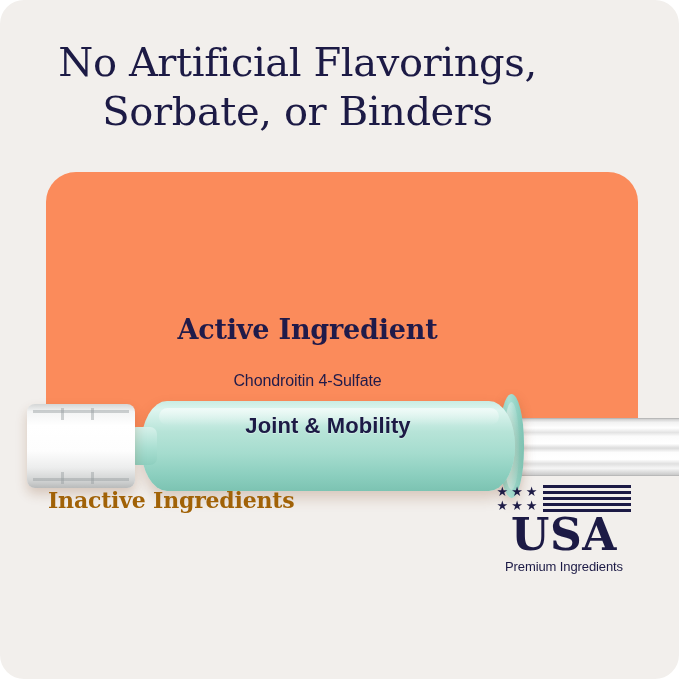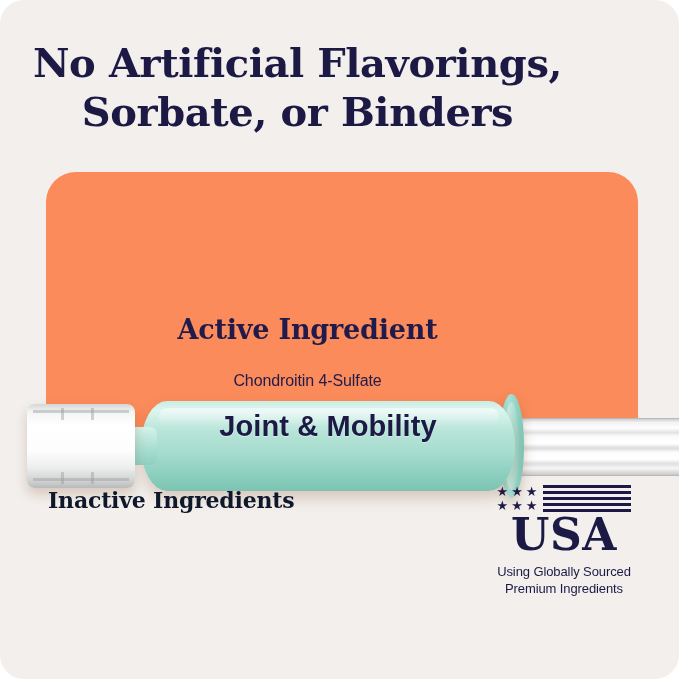--- a/index.html
+++ b/index.html
@@ -25,21 +25,21 @@
 
   
   .headline {
     position: absolute;
     left: 0;
     top: 38px;
     width: 595px;
     text-align: center;
     color: #1C1A45;
     font-family: "DejaVu Serif", "Liberation Serif", serif;
-    font-weight: bold;
+    font-weight: normal;
     font-size: 40px;
     line-height: 49px;
     letter-spacing: -0.4px;
   }
   .headline .l2 { display: block; }
 
   
   .orange-card {
     position: absolute;
     left: 46px;
@@ -213,21 +213,21 @@
     position: absolute;
     left: 141px;
     top: 216px;
     width: 374px;
     text-align: center;
     color: #1C1A45;
   }
   .label-title {
     font-family: "Liberation Sans", sans-serif;
     font-weight: bold;
-    font-size: 29px;
+    font-size: 22px;
     line-height: 28px;
     letter-spacing: 0.1px;
     text-shadow: 0 1px 1px rgba(255,255,255,0.4);
   }
   .label-sub {
     font-family: "Liberation Sans", sans-serif;
     font-size: 19px;
     line-height: 24px;
     letter-spacing: 0.1px;
     margin-top: 2px;
@@ -235,21 +235,21 @@
   }
 
   
   .inactive-block {
     position: absolute;
     left: 48px;
     top: 486px;
     width: 400px;
   }
   .inactive-title {
-    color: #0f172a;
+    color: #a16207;
     font-family: "DejaVu Serif", "Liberation Serif", serif;
     font-weight: bold;
     font-size: 22px;
     line-height: 28px;
     letter-spacing: -0.2px;
   }
   .inactive-body {
     margin-top: 12px;
     color: #26223F;
     font-family: "Liberation Sans", sans-serif;
@@ -383,17 +383,16 @@
       </div>
       <div class="stripes">
         <div class="stripe"></div>
         <div class="stripe"></div>
         <div class="stripe"></div>
         <div class="stripe"></div>
         <div class="stripe"></div>
       </div>
     </div>
     <div class="usa-word">USA</div>
-    <div class="usa-sub">Using Globally Sourced</div>
     <div class="usa-sub" style="margin-top:0">Premium Ingredients</div>
   </div>
 
 </div>
 
 </body></html>

